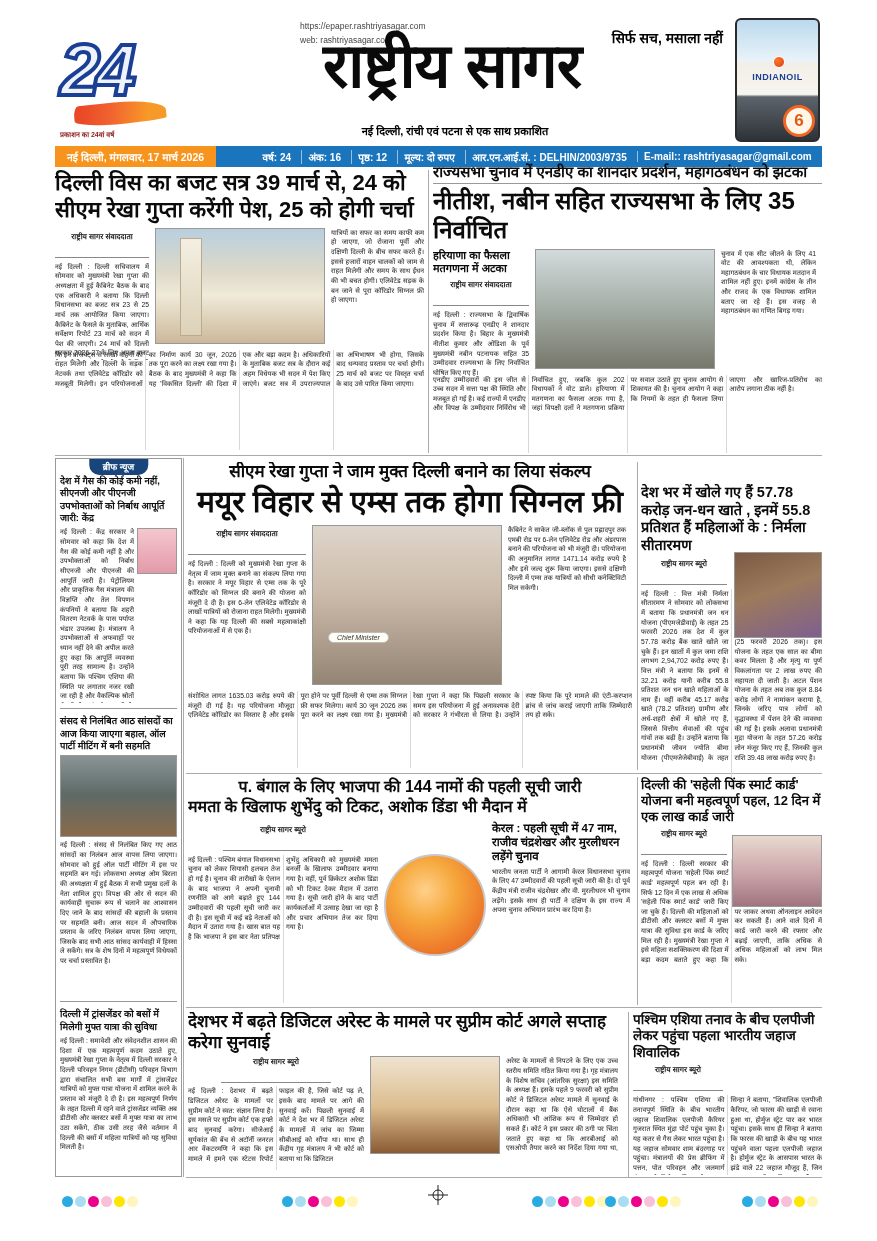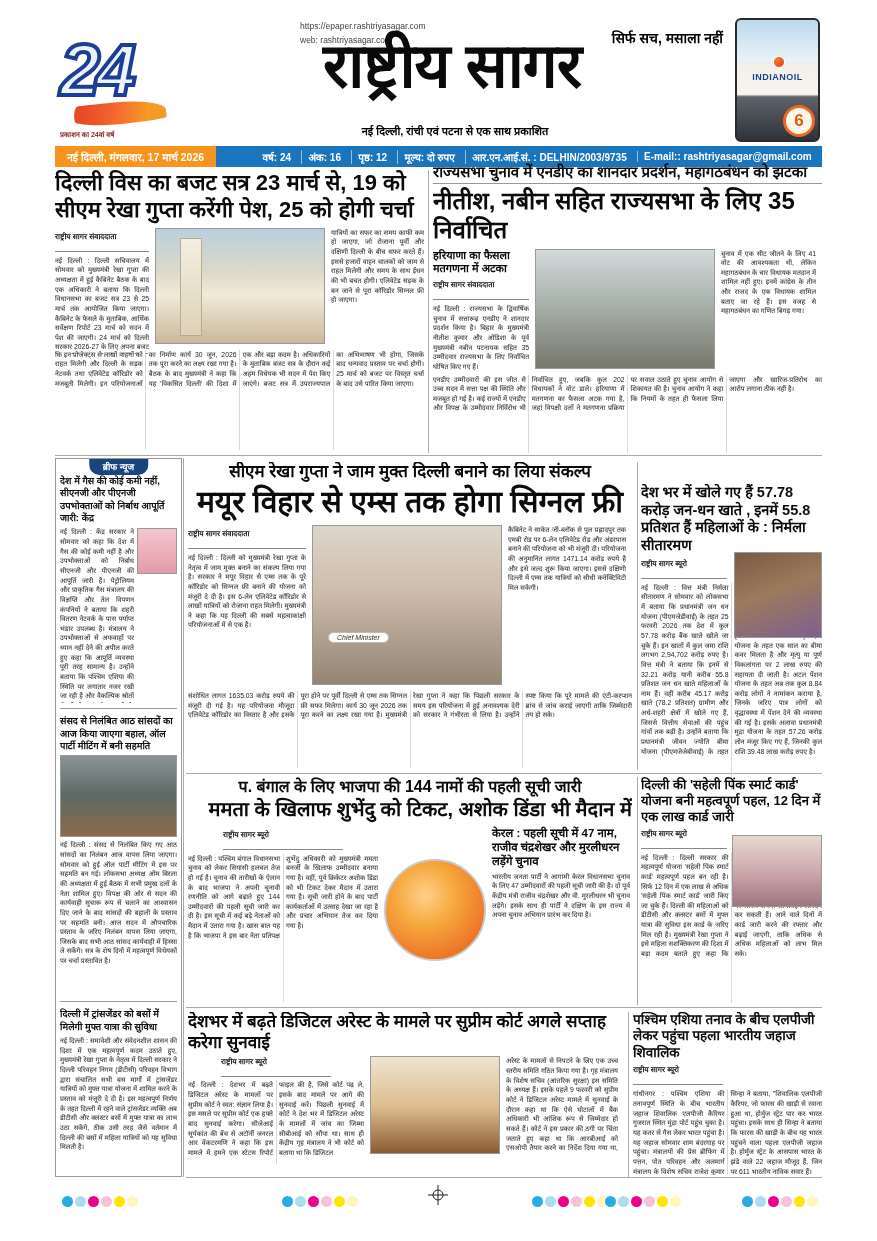--- a/index.html
+++ b/index.html
@@ -40,22 +40,22 @@
   .date-box { background:#f7941d; padding:0 12px; display:flex; align-items:center;
     font-size:10.5px; font-weight:bold; white-space:nowrap; }
   .info-items { flex:1; display:flex; align-items:center; justify-content:space-evenly;
     font-size:10px; font-weight:bold;margin-left:36px; }
   .info-items span { padding:0 6px; border-left:1px solid rgba(255,255,255,.55); }
   .info-items span:first-child { border-left:none; }
   
   .story { position:absolute; overflow:hidden; }
   .hl { font-weight:800; color:#0b0b0b; line-height:1.22; }
   .kicker { font-weight:800; color:#0b0b0b; line-height:1.2; }
-  .byline { font-size:7.5px; font-weight:bold; text-align:left; color:#222;
-    border-bottom:1px solid #888; padding-bottom:10px; margin:3px 0 4px; }
+  .byline { font-size:7.5px; font-weight:bold; text-align:center; color:#222;
+    border-bottom:1px solid #888; padding-bottom:16px; margin:3px 0 4px; }
   .body { font-size:6.8px; line-height:1.42; text-align:justify; color:#1a1a1a; overflow:hidden; }
   .cols2 { column-count:2; column-gap:6px; column-rule:1px solid #d8d8d8; }
   .cols4 { column-count:4; column-gap:6px; column-rule:1px solid #d8d8d8; }
   .row { display:flex; gap:6px; margin-top:4px; }
   .photo { border:1px solid #999; flex-shrink:0; position:relative; }
   .subhead { font-size:11px; font-weight:800; line-height:1.25; color:#0b0b0b; }
   
   .vr { position:absolute; width:1px; background:#aaa; }
   .hr { position:absolute; height:1px; background:#aaa; }
   
@@ -129,21 +129,21 @@
   <div class="hr" style="left:55px; top:455px; width:767px;"></div>
   <div class="vr" style="left:183px; top:458px; height:719px;"></div>
   <div class="vr" style="left:637px; top:462px; height:308px;"></div>
   <div class="hr" style="left:186px; top:773px; width:636px;"></div>
   <div class="vr" style="left:637px; top:777px; height:228px;"></div>
   <div class="hr" style="left:186px; top:1007px; width:636px;"></div>
   <div class="vr" style="left:628px; top:1012px; height:165px;"></div>
   <div class="hr" style="left:186px; top:1177px; width:636px;"></div>
 
   <section class="story" style="left:55px; top:170px; width:369px; height:283px;">
-    <h2 class="hl" style="font-size:22px;">दिल्ली विस का बजट सत्र 23 मार्च से, 19 को सीएम रेखा गुप्ता करेंगी पेश, 25 को होगी चर्चा</h2>
+    <h2 class="hl" style="font-size:22px;">दिल्ली विस का बजट सत्र 39 मार्च से, 24 को सीएम रेखा गुप्ता करेंगी पेश, 25 को होगी चर्चा</h2>
     <div class="row" style="height:118px;">
       <div style="width:94px;">
         <div class="byline">राष्ट्रीय सागर संवाददाता</div>
         <div class="body" style="height:98px;">नई दिल्ली : दिल्ली सचिवालय में सोमवार को मुख्यमंत्री रेखा गुप्ता की अध्यक्षता में हुई कैबिनेट बैठक के बाद एक अधिकारी ने बताया कि दिल्ली विधानसभा का बजट सत्र 23 से 25 मार्च तक आयोजित किया जाएगा। कैबिनेट के फैसले के मुताबिक, आर्थिक सर्वेक्षण रिपोर्ट 23 मार्च को सदन में पेश की जाएगी। 24 मार्च को दिल्ली सरकार 2026-27 के लिए अपना बजट पेश करेगी। एक और फैसले में दिल्ली कैबिनेट ने तीन बड़े प्रोजेक्ट्स को मंजूरी दी है।</div>
       </div>
       <div class="photo ph-assembly" style="width:170px; height:116px;"></div>
       <div class="body" style="width:93px; height:116px;">यात्रियों का सफर का समय काफी कम हो जाएगा, जो रोजाना पूर्वी और दक्षिणी दिल्ली के बीच सफर करते हैं। इससे हजारों वाहन चालकों को जाम से राहत मिलेगी और समय के साथ ईंधन की भी बचत होगी। एलिवेटेड सड़क के बन जाने से पूरा कॉरिडोर सिग्नल फ्री हो जाएगा।</div>
     </div>
     <div class="body cols4" style="height:100px; margin-top:4px;">कि इन प्रोजेक्ट्स से लाखों वाहनों को राहत मिलेगी और दिल्ली के सड़क नेटवर्क तथा एलिवेटेड कॉरिडोर को मजबूती मिलेगी। इन परियोजनाओं का निर्माण कार्य 30 जून, 2026 तक पूरा करने का लक्ष्य रखा गया है। बैठक के बाद मुख्यमंत्री ने कहा कि यह 'विकसित दिल्ली' की दिशा में एक और बड़ा कदम है। अधिकारियों के मुताबिक बजट सत्र के दौरान कई अहम विधेयक भी सदन में पेश किए जाएंगे। बजट सत्र में उपराज्यपाल का अभिभाषण भी होगा, जिसके बाद धन्यवाद प्रस्ताव पर चर्चा होगी। 25 मार्च को बजट पर विस्तृत चर्चा के बाद उसे पारित किया जाएगा।</div>
   </section>
@@ -204,21 +204,21 @@
 
   <section class="story" style="left:641px; top:484px; width:181px; height:306px;">
     <h2 class="hl" style="font-size:14.5px;">देश भर में खोले गए हैं 57.78 करोड़ जन-धन खाते , इनमें 55.8 प्रतिशत हैं महिलाओं के : निर्मला सीतारमण</h2>
     <div class="byline" style="width:86px;">राष्ट्रीय सागर ब्यूरो</div>
     <div class="photo ph-nirmala" style="position:absolute; right:0; top:68px; width:88px; height:86px;"></div>
     <div class="body cols2" style="height:212px; margin-top:2px;">नई दिल्ली : वित्त मंत्री निर्मला सीतारमण ने सोमवार को लोकसभा में बताया कि प्रधानमंत्री जन धन योजना (पीएमजेडीवाई) के तहत 25 फरवरी 2026 तक देश में कुल 57.78 करोड़ बैंक खाते खोले जा चुके हैं। इन खातों में कुल जमा राशि लगभग 2,94,702 करोड़ रुपए है। वित्त मंत्री ने बताया कि इनमें से 32.21 करोड़ यानी करीब 55.8 प्रतिशत जन धन खाते महिलाओं के नाम हैं। वहीं करीब 45.17 करोड़ खाते (78.2 प्रतिशत) ग्रामीण और अर्ध-शहरी क्षेत्रों में खोले गए हैं, जिससे वित्तीय सेवाओं की पहुंच गांवों तक बढ़ी है। उन्होंने बताया कि प्रधानमंत्री जीवन ज्योति बीमा योजना (पीएमजेजेबीवाई) के तहत 25 फरवरी तक कुल 26.88 करोड़ लोगों ने नामांकन कराया है। इसके अलावा प्रधानमंत्री सुरक्षा बीमा योजना (पीएमएसबीवाई) के तहत 57.11 करोड़ नामांकन हो चुके हैं (25 फरवरी 2026 तक)। इस योजना के तहत एक साल का बीमा कवर मिलता है और मृत्यु या पूर्ण विकलांगता पर 2 लाख रुपए की सहायता दी जाती है। अटल पेंशन योजना के तहत अब तक कुल 8.84 करोड़ लोगों ने नामांकन कराया है, जिनके जरिए पात्र लोगों को वृद्धावस्था में पेंशन देने की व्यवस्था की गई है। इसके अलावा प्रधानमंत्री मुद्रा योजना के तहत 57.26 करोड़ लोन मंजूर किए गए हैं, जिनकी कुल राशि 39.48 लाख करोड़ रुपए है।</div>
   </section>
 
   <section class="story" style="left:188px; top:777px; width:444px; height:226px;">
     <div class="kicker" style="font-size:16px; text-align:center;">प. बंगाल के लिए भाजपा की 144 नामों की पहली सूची जारी</div>
-    <h2 class="hl" style="font-size:20px; text-align:right; margin-top:1px;">ममता के खिलाफ शुभेंदु को टिकट, अशोक डिंडा भी मैदान में</h2>
+    <h2 class="hl" style="font-size:16px; text-align:left; margin-top:1px;">ममता के खिलाफ शुभेंदु को टिकट, अशोक डिंडा भी मैदान में</h2>
     <div class="row" style="height:168px;">
       <div style="width:190px;">
         <div class="byline" style="width:120px; margin:3px auto 4px;">राष्ट्रीय सागर ब्यूरो</div>
         <div class="body cols2" style="height:148px;">नई दिल्ली : पश्चिम बंगाल विधानसभा चुनाव को लेकर सियासी हलचल तेज हो गई है। चुनाव की तारीखों के ऐलान के बाद भाजपा ने अपनी चुनावी रणनीति को आगे बढ़ाते हुए 144 उम्मीदवारों की पहली सूची जारी कर दी है। इस सूची में कई बड़े नेताओं को मैदान में उतारा गया है। खास बात यह है कि भाजपा ने इस बार नेता प्रतिपक्ष शुभेंदु अधिकारी को मुख्यमंत्री ममता बनर्जी के खिलाफ उम्मीदवार बनाया गया है। वहीं, पूर्व क्रिकेटर अशोक डिंडा को भी टिकट देकर मैदान में उतारा गया है। सूची जारी होने के बाद पार्टी कार्यकर्ताओं में उत्साह देखा जा रहा है और प्रचार अभियान तेज कर दिया गया है।</div>
       </div>
       <div class="photo ph-bjp" style="width:102px; height:102px; align-self:center; border:2px solid #c9c9c9;"></div>
       <div style="width:138px;">
         <div class="subhead" style="font-size:11.5px;">केरल : पहली सूची में 47 नाम, राजीव चंद्रशेखर और मुरलीधरन लड़ेंगे चुनाव</div>
         <div class="body" style="height:118px; margin-top:3px;">भारतीय जनता पार्टी ने आगामी केरल विधानसभा चुनाव के लिए 47 उम्मीदवारों की पहली सूची जारी की है। दो पूर्व केंद्रीय मंत्री राजीव चंद्रशेखर और वी. मुरलीधरन भी चुनाव लड़ेंगे। इसके साथ ही पार्टी ने दक्षिण के इस राज्य में अपना चुनाव अभियान प्रारंभ कर दिया है।</div>
       </div>

